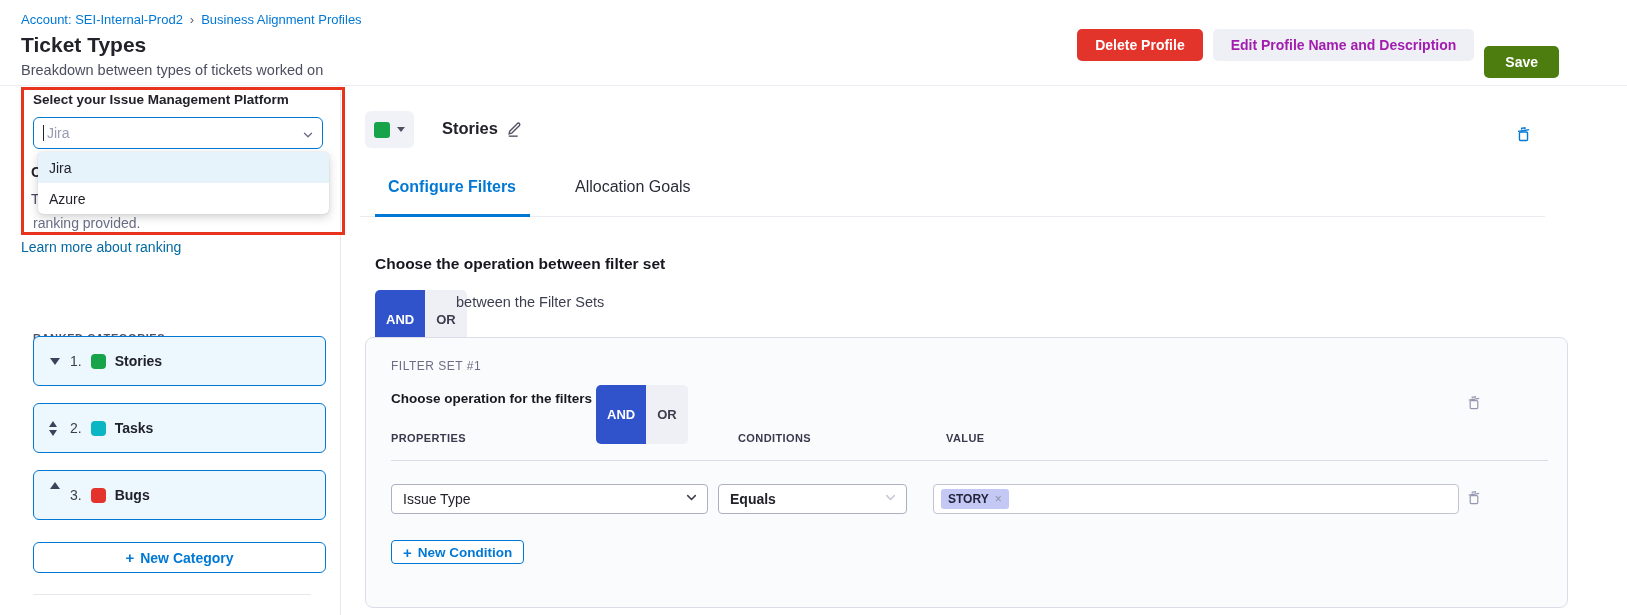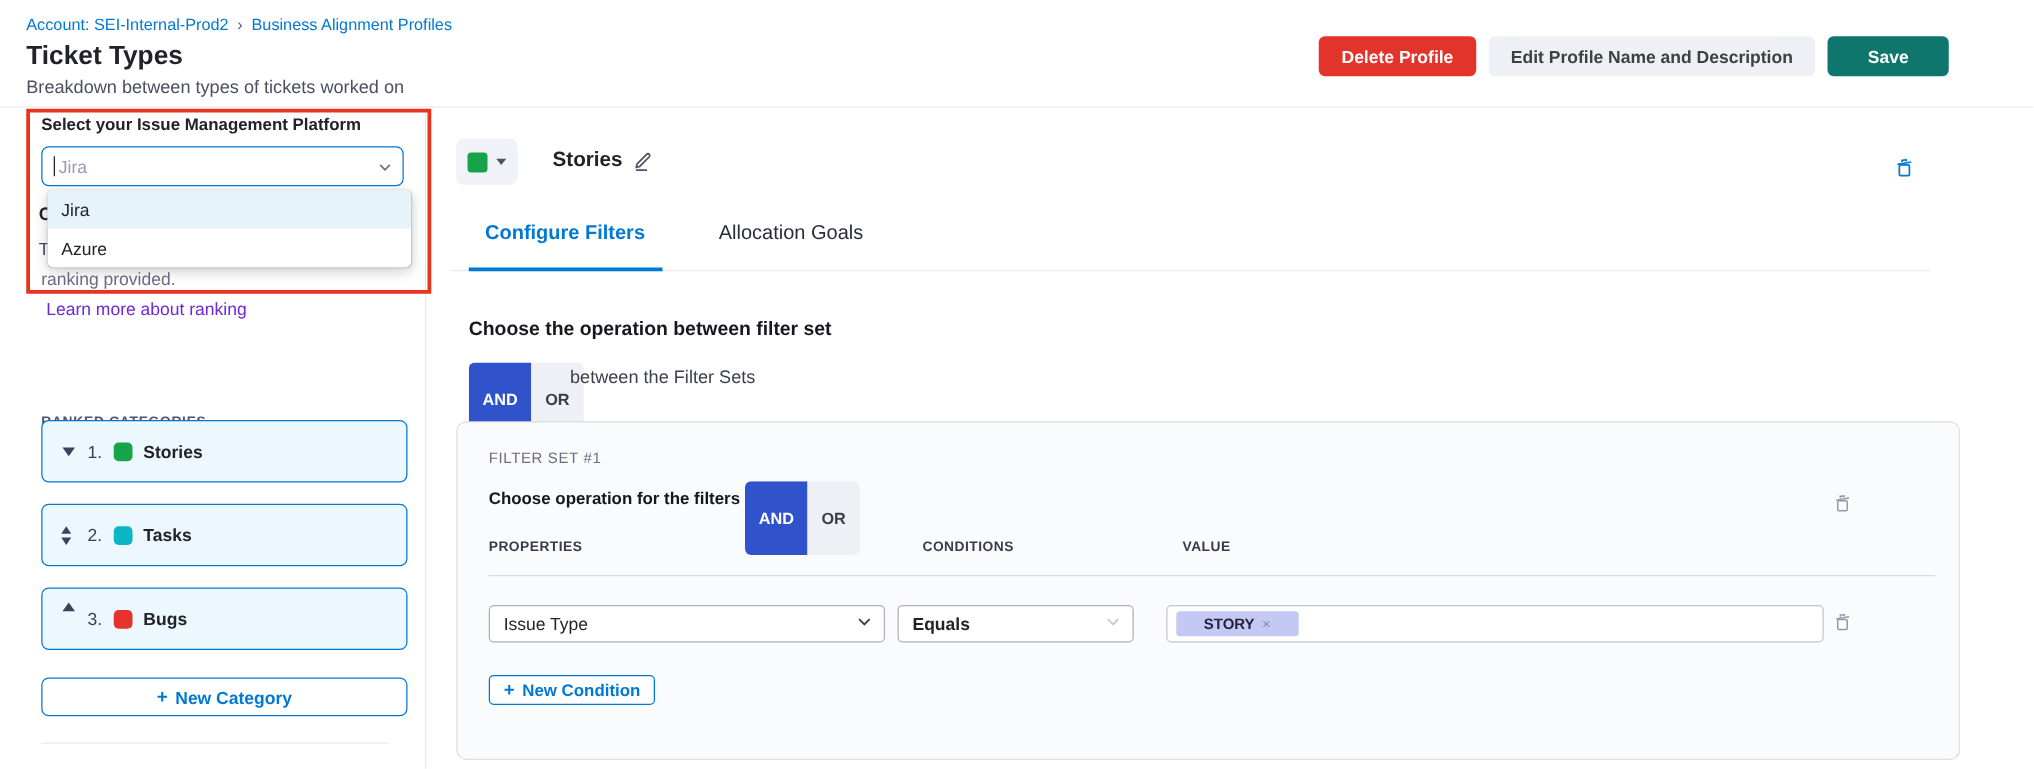--- a/index.html
+++ b/index.html
@@ -14,38 +14,38 @@
   
   .breadcrumb { left:21px; top:12px; font-size:13px; display:flex; gap:7px; align-items:flex-end; }
   .crumb-link { color:#0278d5; text-decoration:none; cursor:pointer; }
   .crumb-sep { color:#5f6176; font-size:13px; }
   .page-title { left:21px; top:33px; font-size:21px; font-weight:bold; color:#22222a; }
   .page-subtitle { left:21px; top:62px; font-size:14.5px; color:#4d4e60; }
   .header-actions { right:68px; top:29px; display:flex; gap:10px; }
   .btn { border:none; border-radius:5px; height:32px; padding:0 18px; font-family:inherit;
          font-size:14px; font-weight:bold; cursor:pointer; display:inline-flex; align-items:center; }
   .btn-danger { background:#e3342c; color:#ffffff; }
-  .btn-muted  { background:#eff0f6; color:#404040; }
-  .btn-primary{ background:#0f766e; color:#ffffff; padding:0 32px; }
+  .btn-muted  { background:#eff0f6; color:#a21caf; }
+  .btn-primary{ background:#4d7c0f; color:#ffffff; padding:0 21px;margin-top:17px; }
   .header-divider { left:0; top:85px; width:1627px; height:1px; background:#ececf2; }
 
   
   .v-divider { left:340px; top:86px; width:1px; height:529px; background:#e7e7ee; }
   .platform-label { left:33px; top:92px; font-size:13.5px; font-weight:bold; color:#22222a; }
   .platform-input-wrap { left:33px; top:117px; width:290px; height:32px; }
   .platform-input { width:100%; height:100%; border:1px solid #0278d5; border-radius:6px;
         padding:0 28px 0 13px; font-family:inherit; font-size:14px; color:#22222a; background:#fff; outline:none; }
   .platform-input::placeholder { color:#989ab0; }
   .text-caret { position:absolute; left:10px; top:8px; width:1px; height:16px; background:#22222a; }
   .input-chevron { position:absolute; right:9px; top:10px; color:#6d6f8a; }
 
   .clipped-heading { left:31px; top:164px; font-size:14.5px; font-weight:bold; color:#22222a; z-index:1; }
   .clipped-line    { left:31px; top:191px; font-size:14px; color:#45465c; z-index:1; }
   .clipped-text    { left:33px; top:215px; font-size:14px; color:#6b6d85; }
-  .learn-link      { left:37px; top:239px; font-size:14px; color:#6d28d9; cursor:pointer; }
+  .learn-link      { left:21px; top:239px; font-size:14px; color:#0369a1; cursor:pointer; }
 
   .dropdown-menu { left:38px; top:152px; width:291px; background:#fff; border-radius:5px; z-index:5;
         box-shadow:0 3px 10px rgba(40,41,61,.22), 0 0 1px rgba(40,41,61,.3); overflow:hidden; }
   .dropdown-item { height:31px; display:flex; align-items:center; padding-left:11px;
         font-size:14px; color:#22222a; cursor:pointer; }
   .dropdown-item.selected { background:#e6f3fb; }
 
   .ranked-heading { left:33px; top:300px; font-size:11px; font-weight:bold; color:#51536b; letter-spacing:.6px;margin-top:32px; }
   .cat-card { left:33px; width:293px; height:50px; background:#edf7fe; border:1.5px solid #0278d5;
         border-radius:6px; display:flex; align-items:center; padding-left:15px; gap:9px; cursor:pointer; }
@@ -108,21 +108,21 @@
 
   .select-box { top:146px; height:30px; background:#fff; border:1px solid #aeafc2; border-radius:4px;
         display:flex; align-items:center; justify-content:space-between; padding:0 9px 0 11px;
         font-size:14px; color:#22222a; cursor:pointer; }
   .sel-prop { left:25px; width:317px; }
   .sel-cond { left:352px; width:189px; font-weight:bold;align-items:center; }
   .sel-chevron-dark { color:#3c3d4e; }
   .sel-chevron-light { color:#c7c8d6; }
   .value-field { left:567px; top:146px; width:526px; height:30px; background:#fff;
         border:1px solid #c3c4d2; border-radius:4px; display:flex; align-items:center; padding-left:7px; cursor:text; }
-  .value-tag { background:#c4c8f4; border-radius:3px; padding:3px 22px; display:inline-flex;
+  .value-tag { background:#c4c8f4; border-radius:3px; padding:3px 7px; display:inline-flex;
         align-items:center; gap:6px; font-size:12px; font-weight:bold; color:#23243a; }
   .tag-x { color:#8f90a6; font-weight:normal; font-size:12px; cursor:pointer; }
   .row-trash { left:1100px; top:152px; }
 
   .new-condition-btn { left:25px; top:202px; height:24px; background:#fff; border:1px solid #0278d5;
         border-radius:4px; color:#0278d5; font-size:13.5px; font-weight:bold; font-family:inherit;
         display:inline-flex; align-items:center; gap:6px; padding:0 11px; cursor:pointer; }
   .plus-glyph { font-size:15px; font-weight:bold; line-height:1; }
 </style>
 </head>

